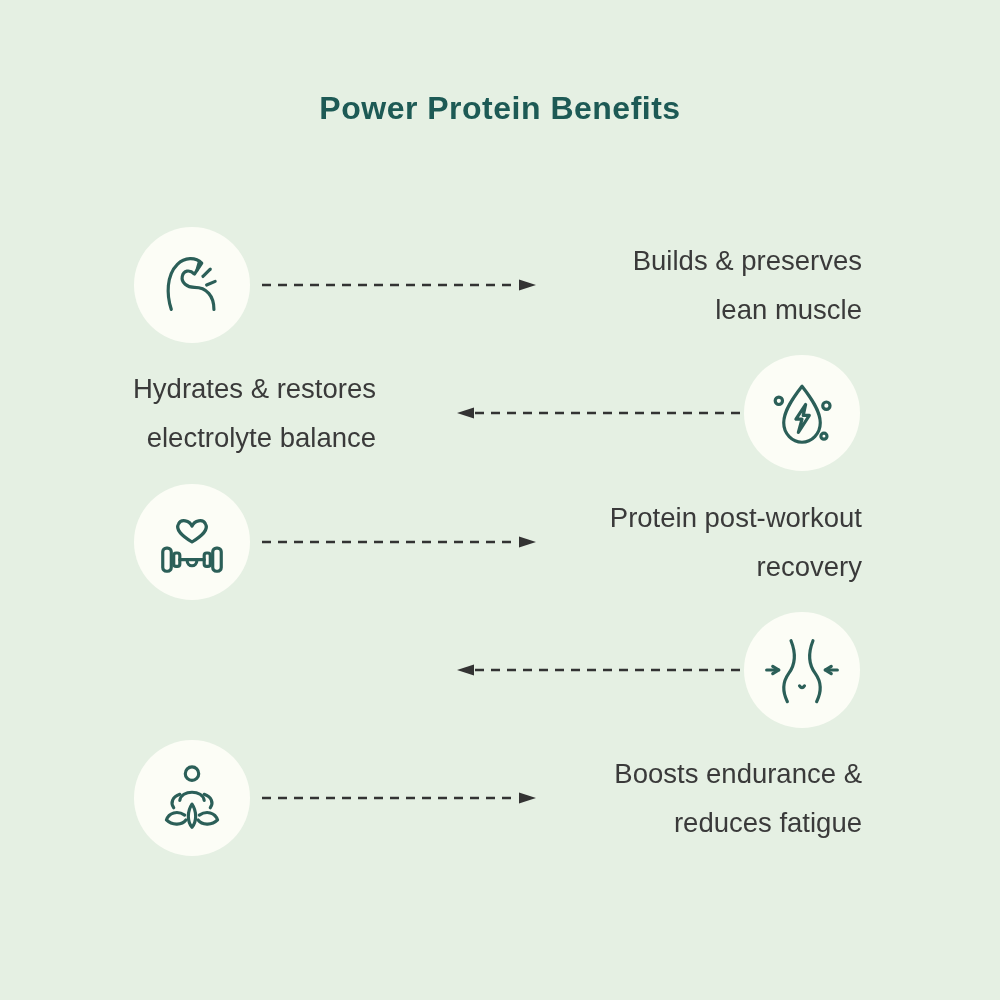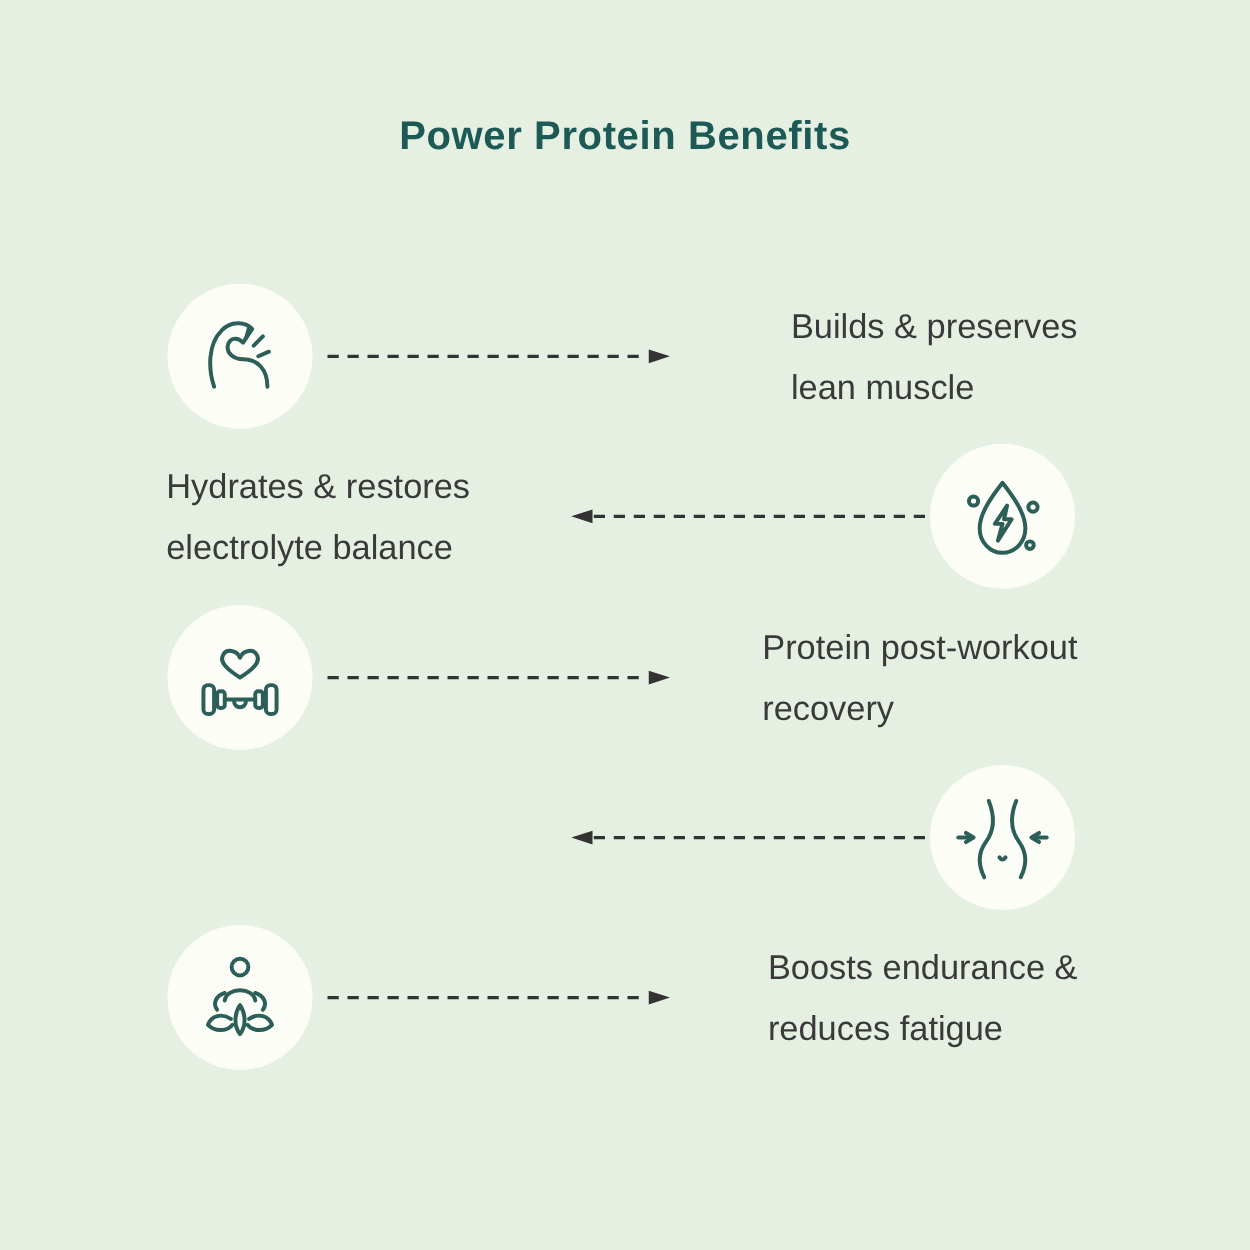--- a/index.html
+++ b/index.html
@@ -29,22 +29,22 @@
   }
   .icon-circle svg { stroke: #2b5f58; fill: none; stroke-width: 2.6; stroke-linecap: round; stroke-linejoin: round; }
   .text-block {
     position: absolute;
     font-size: 27.5px;
     line-height: 49px;
     color: #3a3a3a;
     font-weight: 500;
     white-space: nowrap;
   }
-  .text-right { right: 138px; }
-  .text-left  { left: 133px;  text-align: left; }
+  .text-right { right: 138px; text-align: right; }
+  .text-left  { left: 133px;  text-align: right; }
   .arrow { position: absolute; }
   .arrow line { stroke: #333333; stroke-width: 2.6; stroke-dasharray: 9 7; }
   .arrow path { fill: #333333; stroke: none; }
 </style>
 </head>
 <body>
 
 <div class="stage">
 
   <div class="title">Power Protein Benefits</div>

